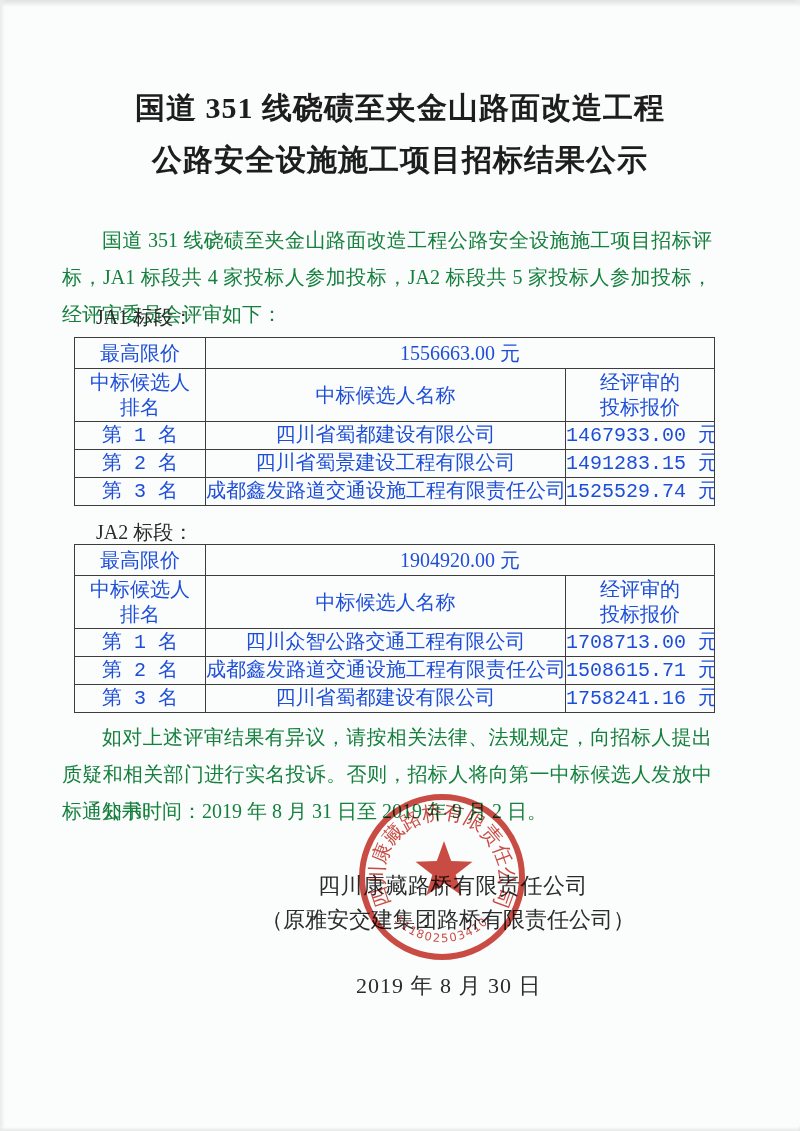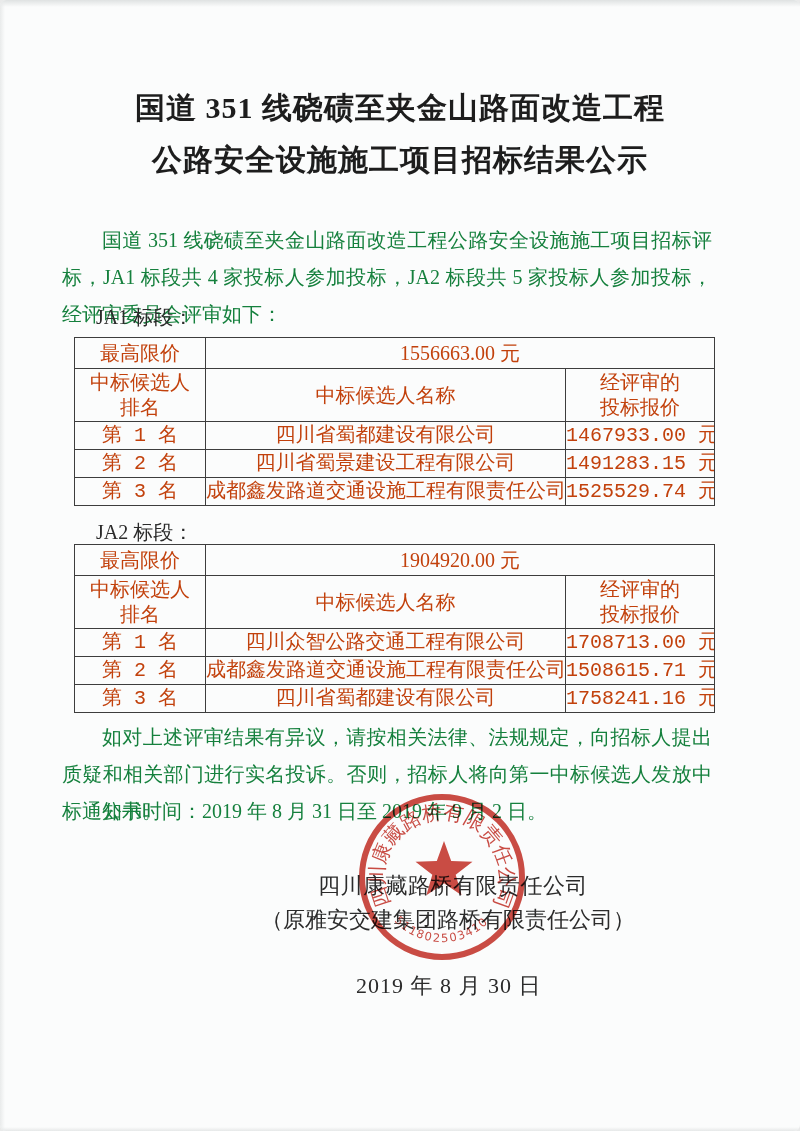--- a/index.html
+++ b/index.html
@@ -38,21 +38,21 @@
 
   .section-label{
     position:absolute;left:96px;font-size:20px;color:#2b2b2b;
   }
   .label-ja1{top:304px;}
   .label-ja2{top:519px;}
 
   table.bid-table{
     position:absolute;left:74px;width:640px;
     border-collapse:collapse;table-layout:fixed;
-    font-size:20px;color:#c2410c;
+    font-size:20px;color:#1d4ed8;
   }
   .table-ja1{top:337px;}
   .table-ja2{top:544px;}
   table.bid-table td{
     border:1.8px solid #3d3d3d;
     text-align:center;vertical-align:middle;
     padding:0;line-height:25px;
     overflow:hidden;white-space:nowrap;
   }
   table.bid-table col.c-rank{width:131px;}

